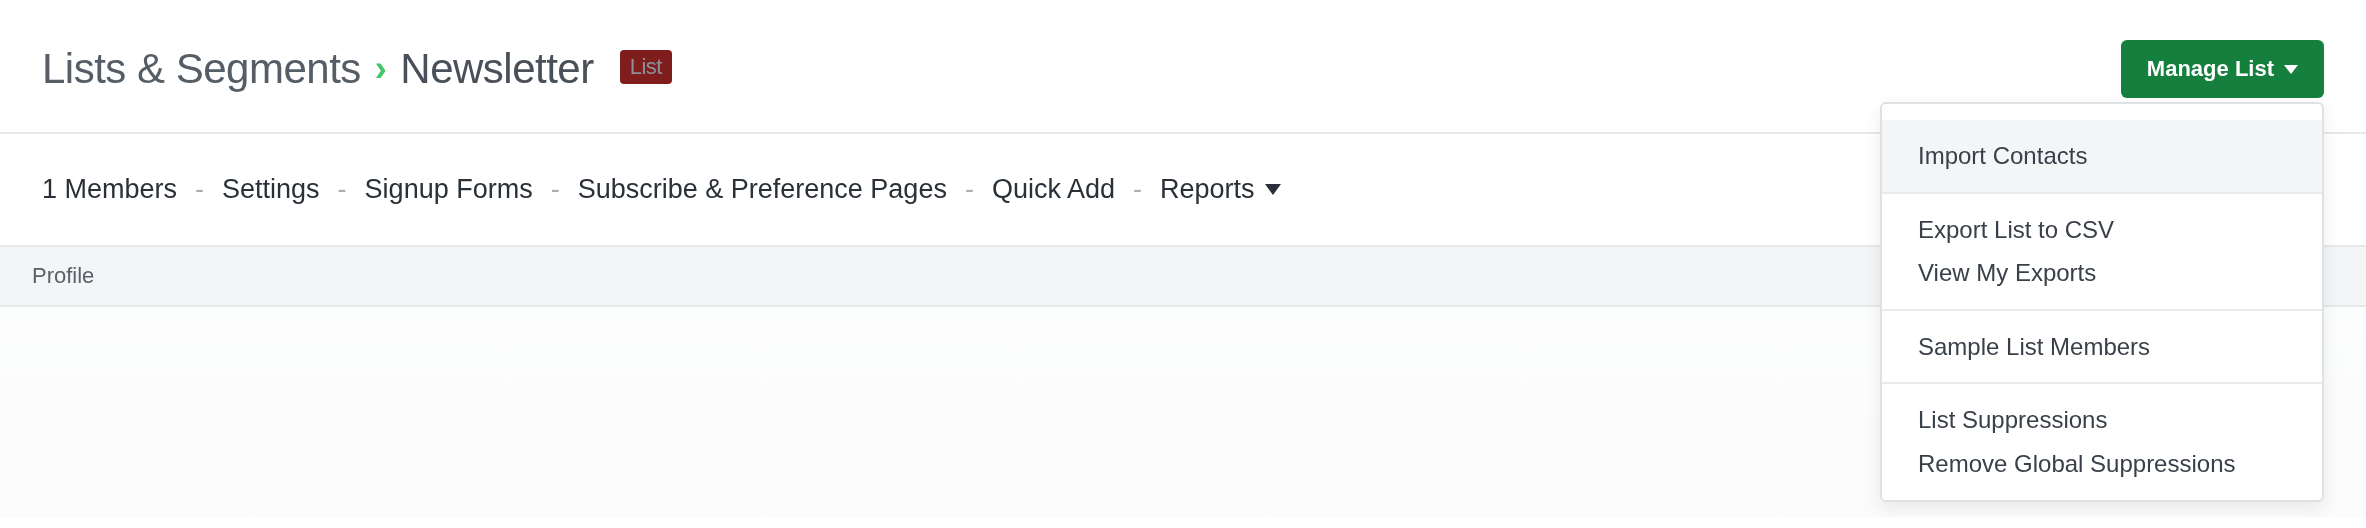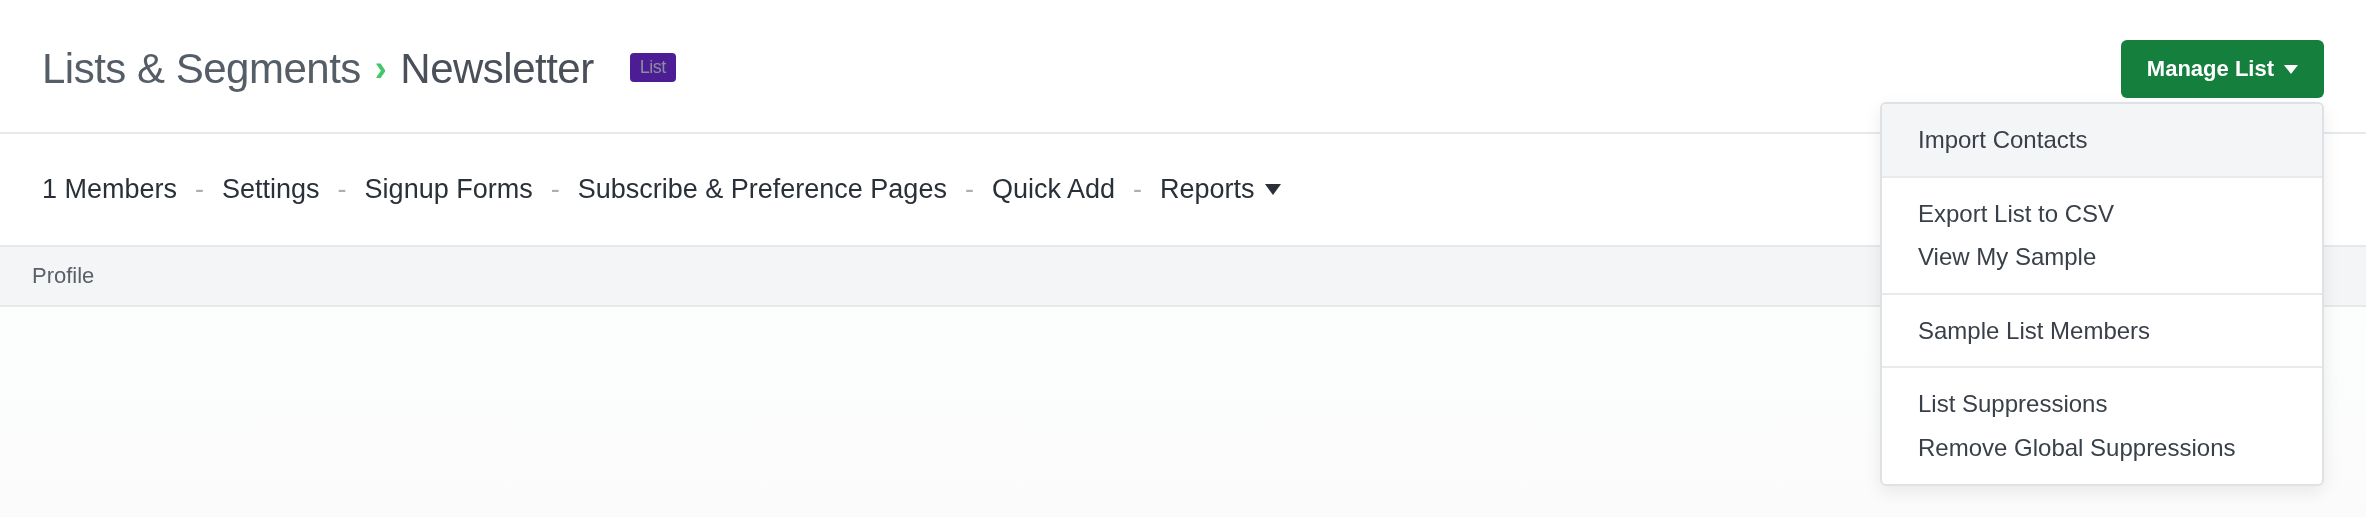--- a/index.html
+++ b/index.html
@@ -42,27 +42,27 @@
     color: #46c66b;
     font-weight: 700;
     font-size: 36px;
     line-height: 1;
   }
   .breadcrumb .crumb-current {
     color: #4a5059;
   }
   .breadcrumb .type-badge {
     display: inline-block;
-    font-size: 18px;
+    font-size: 22px;
     font-weight: 500;
     color: #8a9099;
-    background: #4c1d95;
+    background: #7f1d1d;
     padding: 4px 10px;
     border-radius: 4px;
-    margin-left: 22px;
+    margin-left: 12px;
     position: relative;
     top: -2px;
   }
 
   .manage-btn {
     background: #15803d;
     color: #ffffff;
     font-size: 22px;
     font-weight: 600;
     border: none;
@@ -139,21 +139,21 @@
     background: #ffffff;
     border: 2px solid #dfe2e5;
     border-radius: 6px;
     box-shadow: 0 6px 18px rgba(0,0,0,0.08);
     overflow: hidden;
     z-index: 50;
   }
   .dropdown .group {
     border-top: 2px solid #e8eaec;
   }
-  .dropdown .group:first-child { border-top: none; }
+  .dropdown .group:first-child { border-top: none; margin-top: 16px; }
   .dropdown .item {
     display: block;
     padding: 22px 36px;
     font-size: 24px;
     color: #3a4049;
     cursor: pointer;
     text-decoration: none;
     line-height: 1.15;
   }
   .dropdown .group .item + .item {
@@ -209,21 +209,21 @@
   </div>
 
   <div class="table-body"></div>
 
   <div class="dropdown">
     <div class="group">
       <a class="item highlight">Import Contacts</a>
     </div>
     <div class="group multi">
       <a class="item">Export List to CSV</a>
-      <a class="item">View My Sample</a>
+      <a class="item">View My Exports</a>
     </div>
     <div class="group">
       <a class="item">Sample List Members</a>
     </div>
     <div class="group multi">
       <a class="item">List Suppressions</a>
       <a class="item">Remove Global Suppressions</a>
     </div>
   </div>
 

